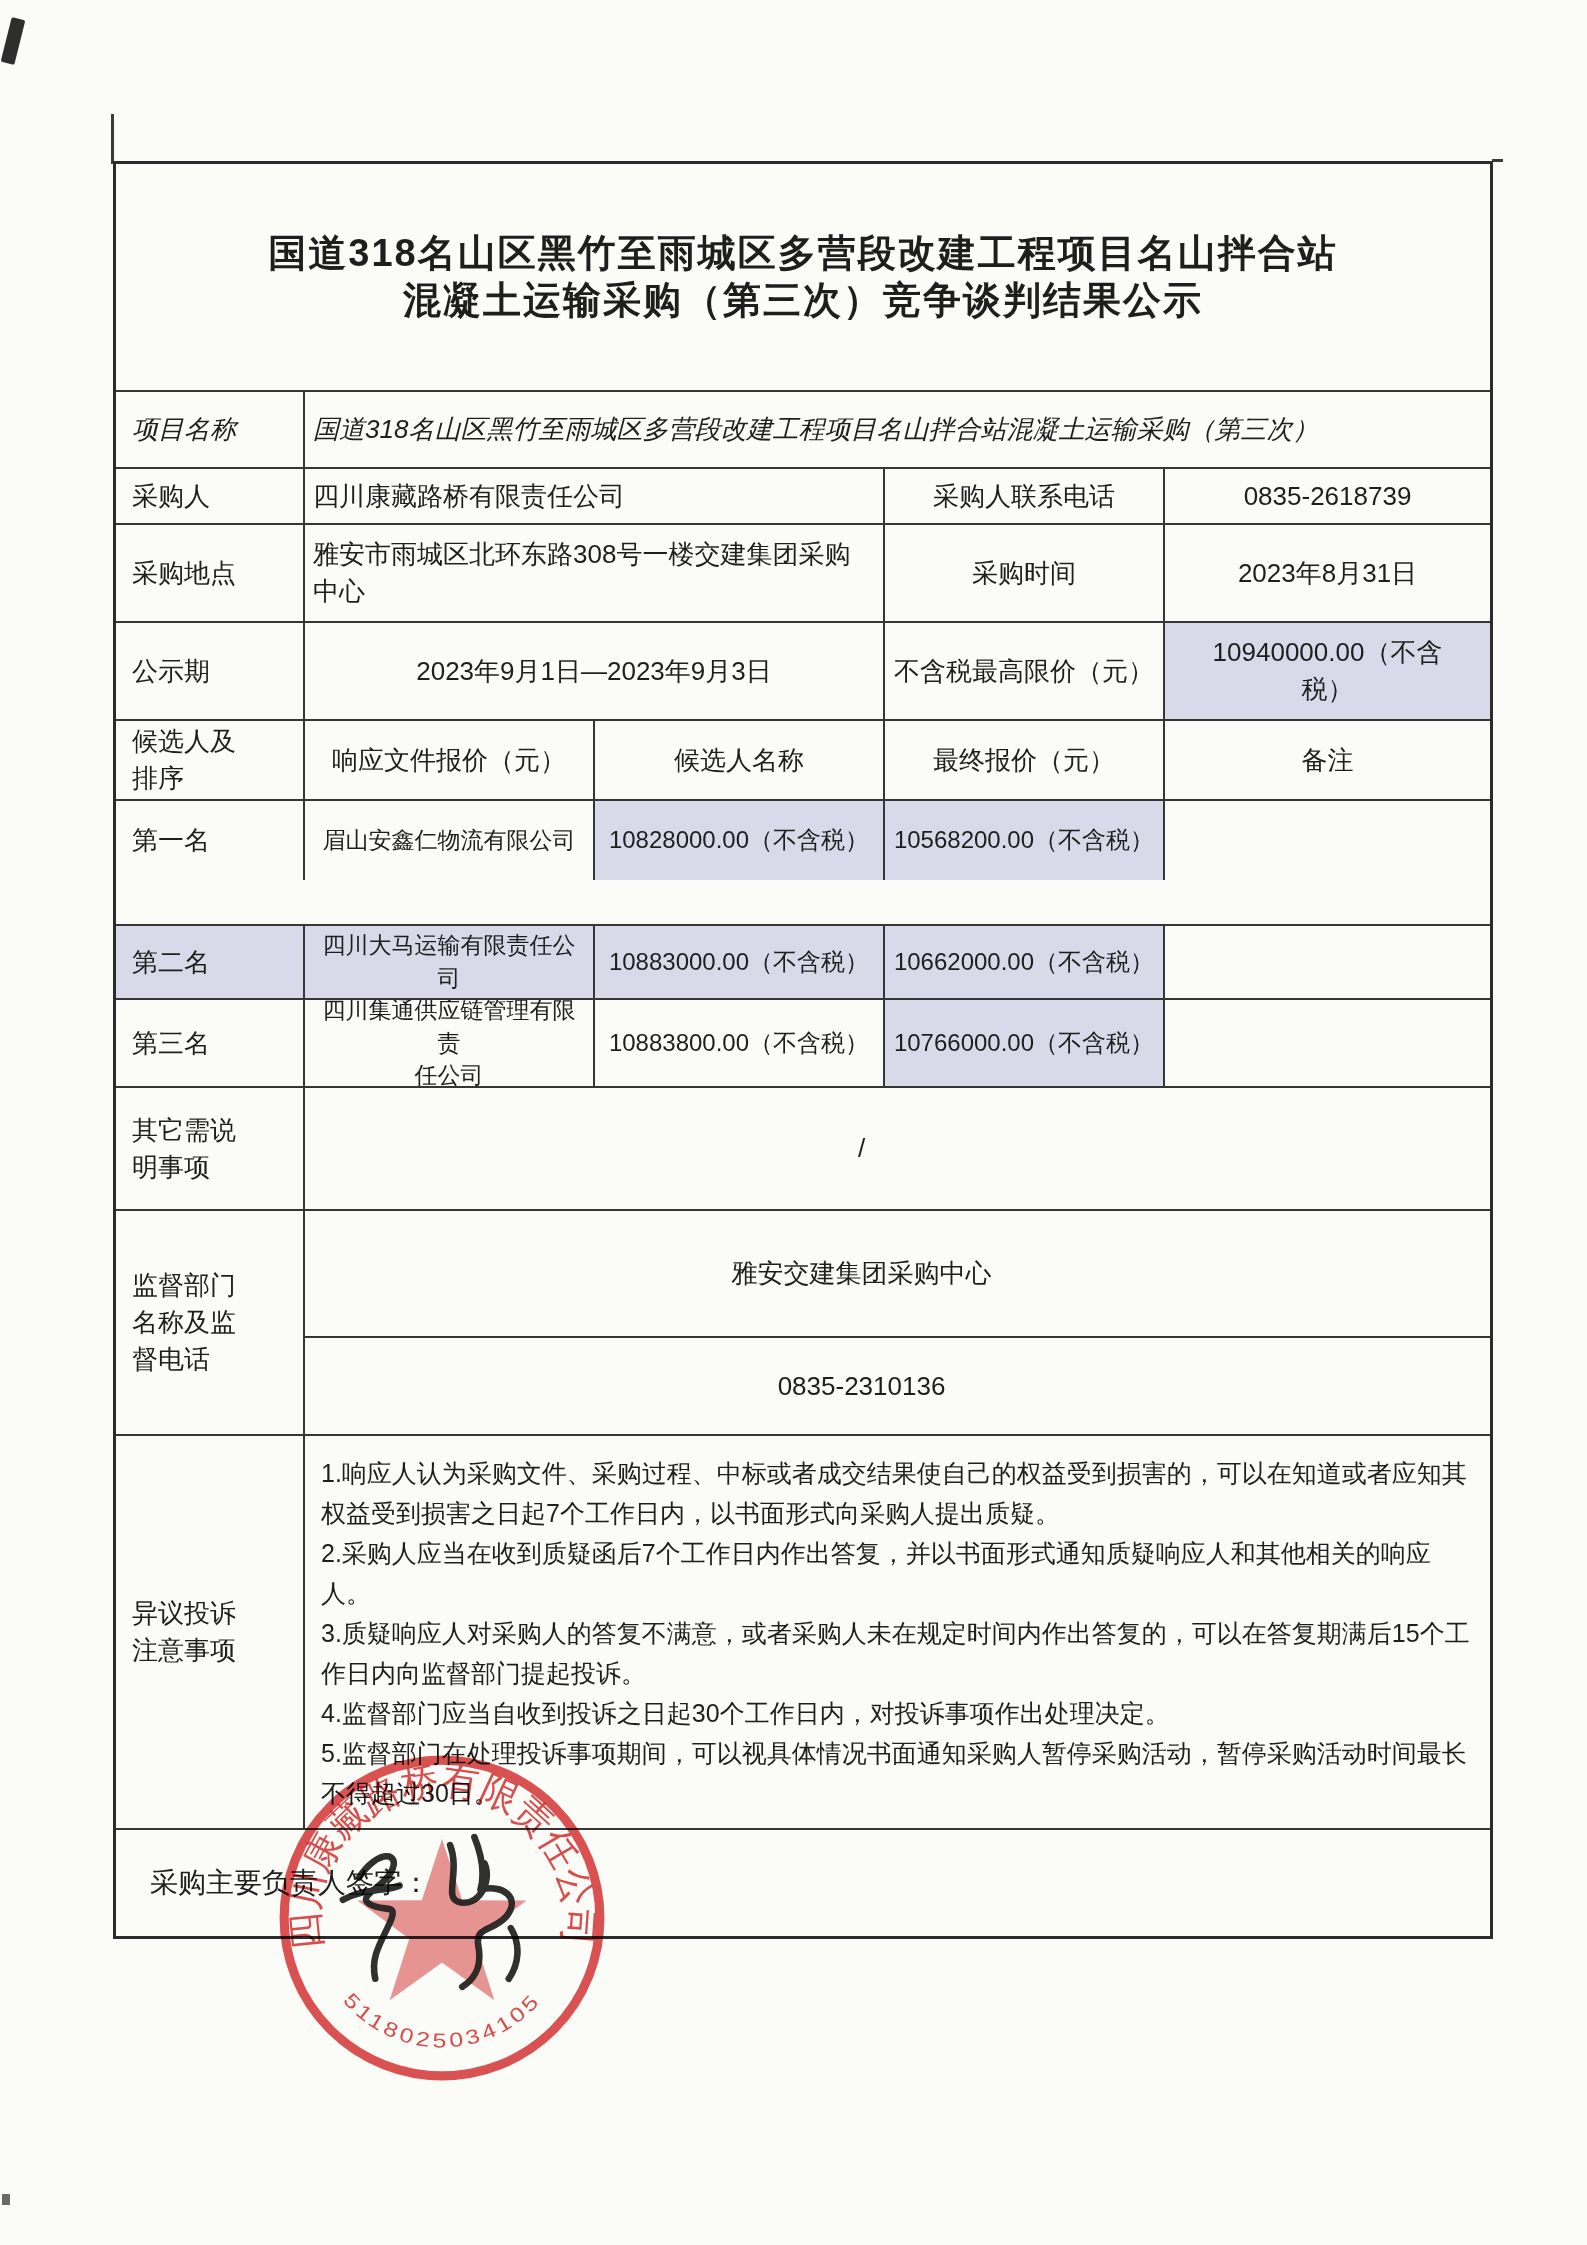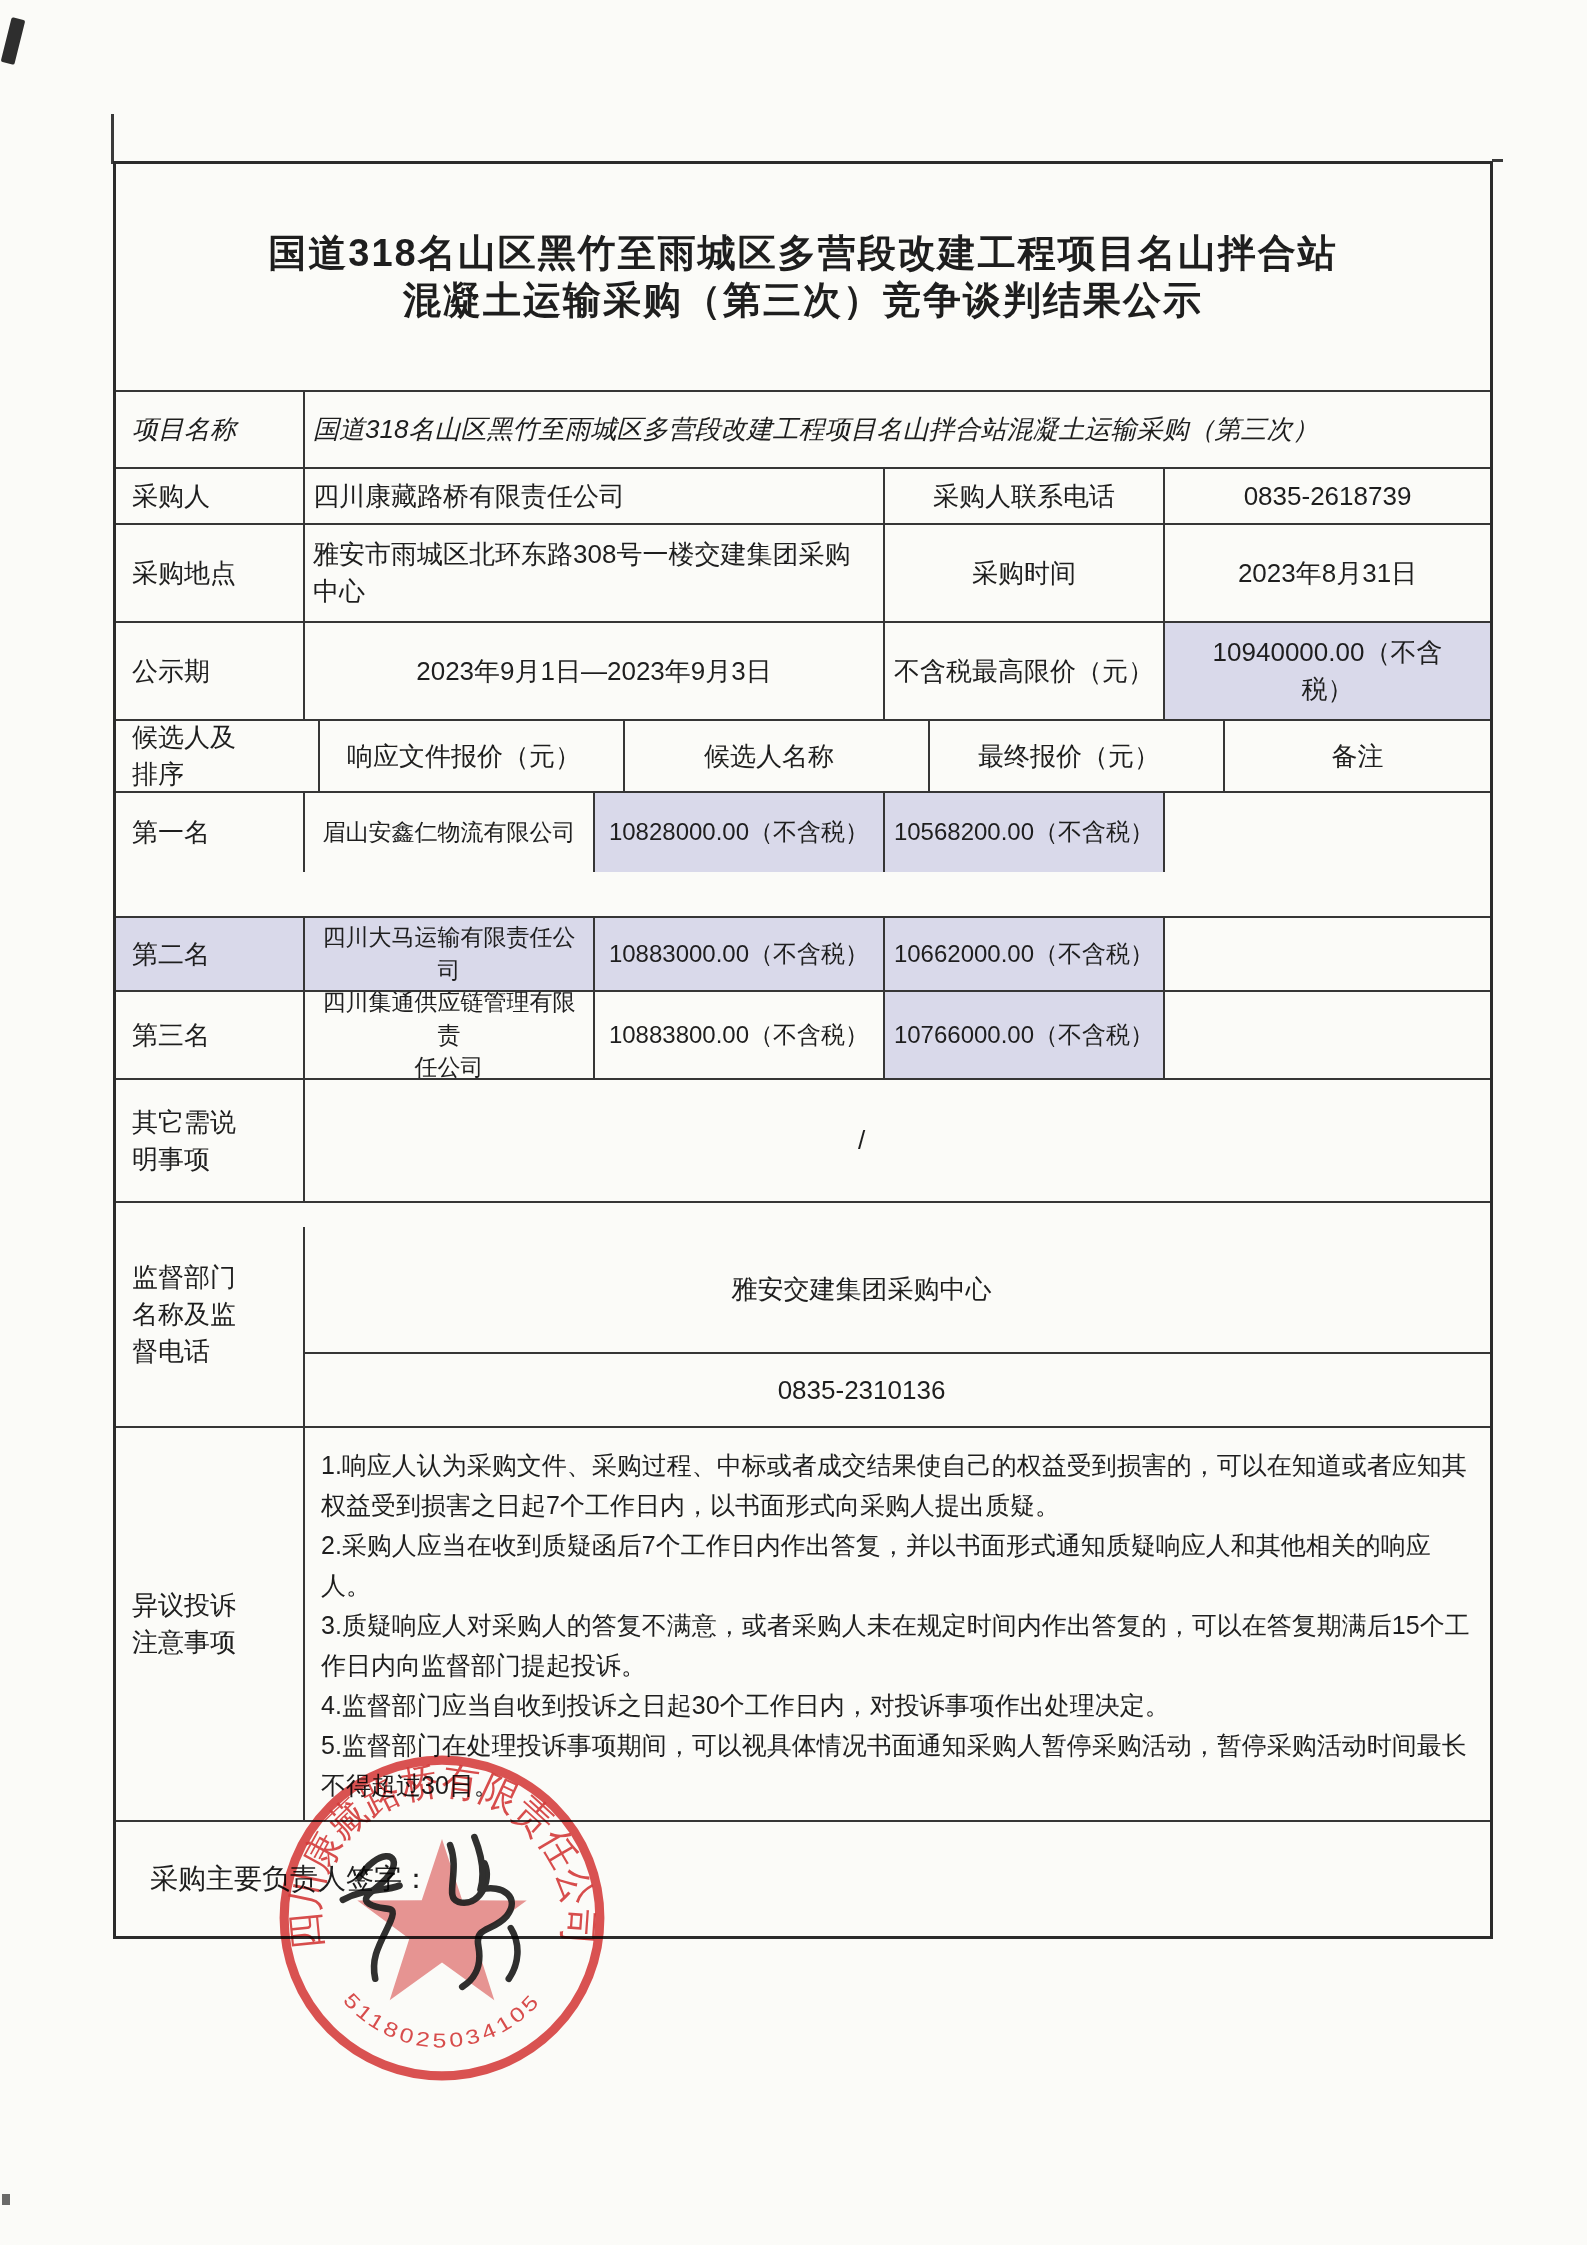--- a/index.html
+++ b/index.html
@@ -31,31 +31,31 @@
   .al{justify-content:flex-start;text-align:left;}
   .c1{width:187px;flex:none;padding-left:16px;justify-content:flex-start;text-align:left;}
   .c2{width:290px;flex:none;}
   .c3{width:290px;flex:none;}
   .c4{width:280px;flex:none;}
   .c5{flex:1;}
   .c23{width:580px;flex:none;}
   .grow{flex:1;}
   .hl{background:var(--hl);}
   .h226{height:226px;}.h77{height:77px;font-style:italic;}.h75{height:56px;}.h98{height:98px;}
-  .h80{height:72px;gap:15px;}.h81{height:81px;}.h74{height:74px;margin-top:44px;}.h88{height:88px;}
+  .h80{height:80px;}.h81{height:81px;}.h74{height:74px;margin-top:44px;}.h88{height:88px;}
   .h145{height:123px;}.h225{height:225px;}.h394{height:394px;}
   .signrow{flex:1;}
   .title-wrap{
     flex:1;display:flex;flex-direction:column;align-items:center;justify-content:center;
     font-size:38px;font-weight:bold;letter-spacing:2px;line-height:1.25;text-align:center;
   }
   .name-cell{font-size:23px;}
   .price-cell{font-size:24px;}
   .slashcell{padding-right:80px;}
-  .supcol{flex:1;display:flex;flex-direction:column;border-left:2px solid var(--bd);box-sizing:border-box;margin-top:24px;}
+  .supcol{flex:1;display:flex;flex-direction:column;border-left:2px solid var(--bd);box-sizing:border-box;}
   .supa{height:125px;flex:none;border-left:none;padding-right:80px;}
   .supb{flex:1;border-left:none;border-top:2px solid var(--bd);padding-right:80px;}
   .objcell{
     flex-direction:column;align-items:stretch;justify-content:center;
     text-align:left;font-size:25px;line-height:1.6;padding:10px 14px 8px 16px;
   }
   .obj-item{margin:0;}
   .signcell{font-size:28px;padding-left:34px;}
   .stamp{position:absolute;left:272px;top:1748px;width:340px;height:340px;mix-blend-mode:multiply;pointer-events:none;}
   .artifact{position:absolute;background:#1c1c1c;}

